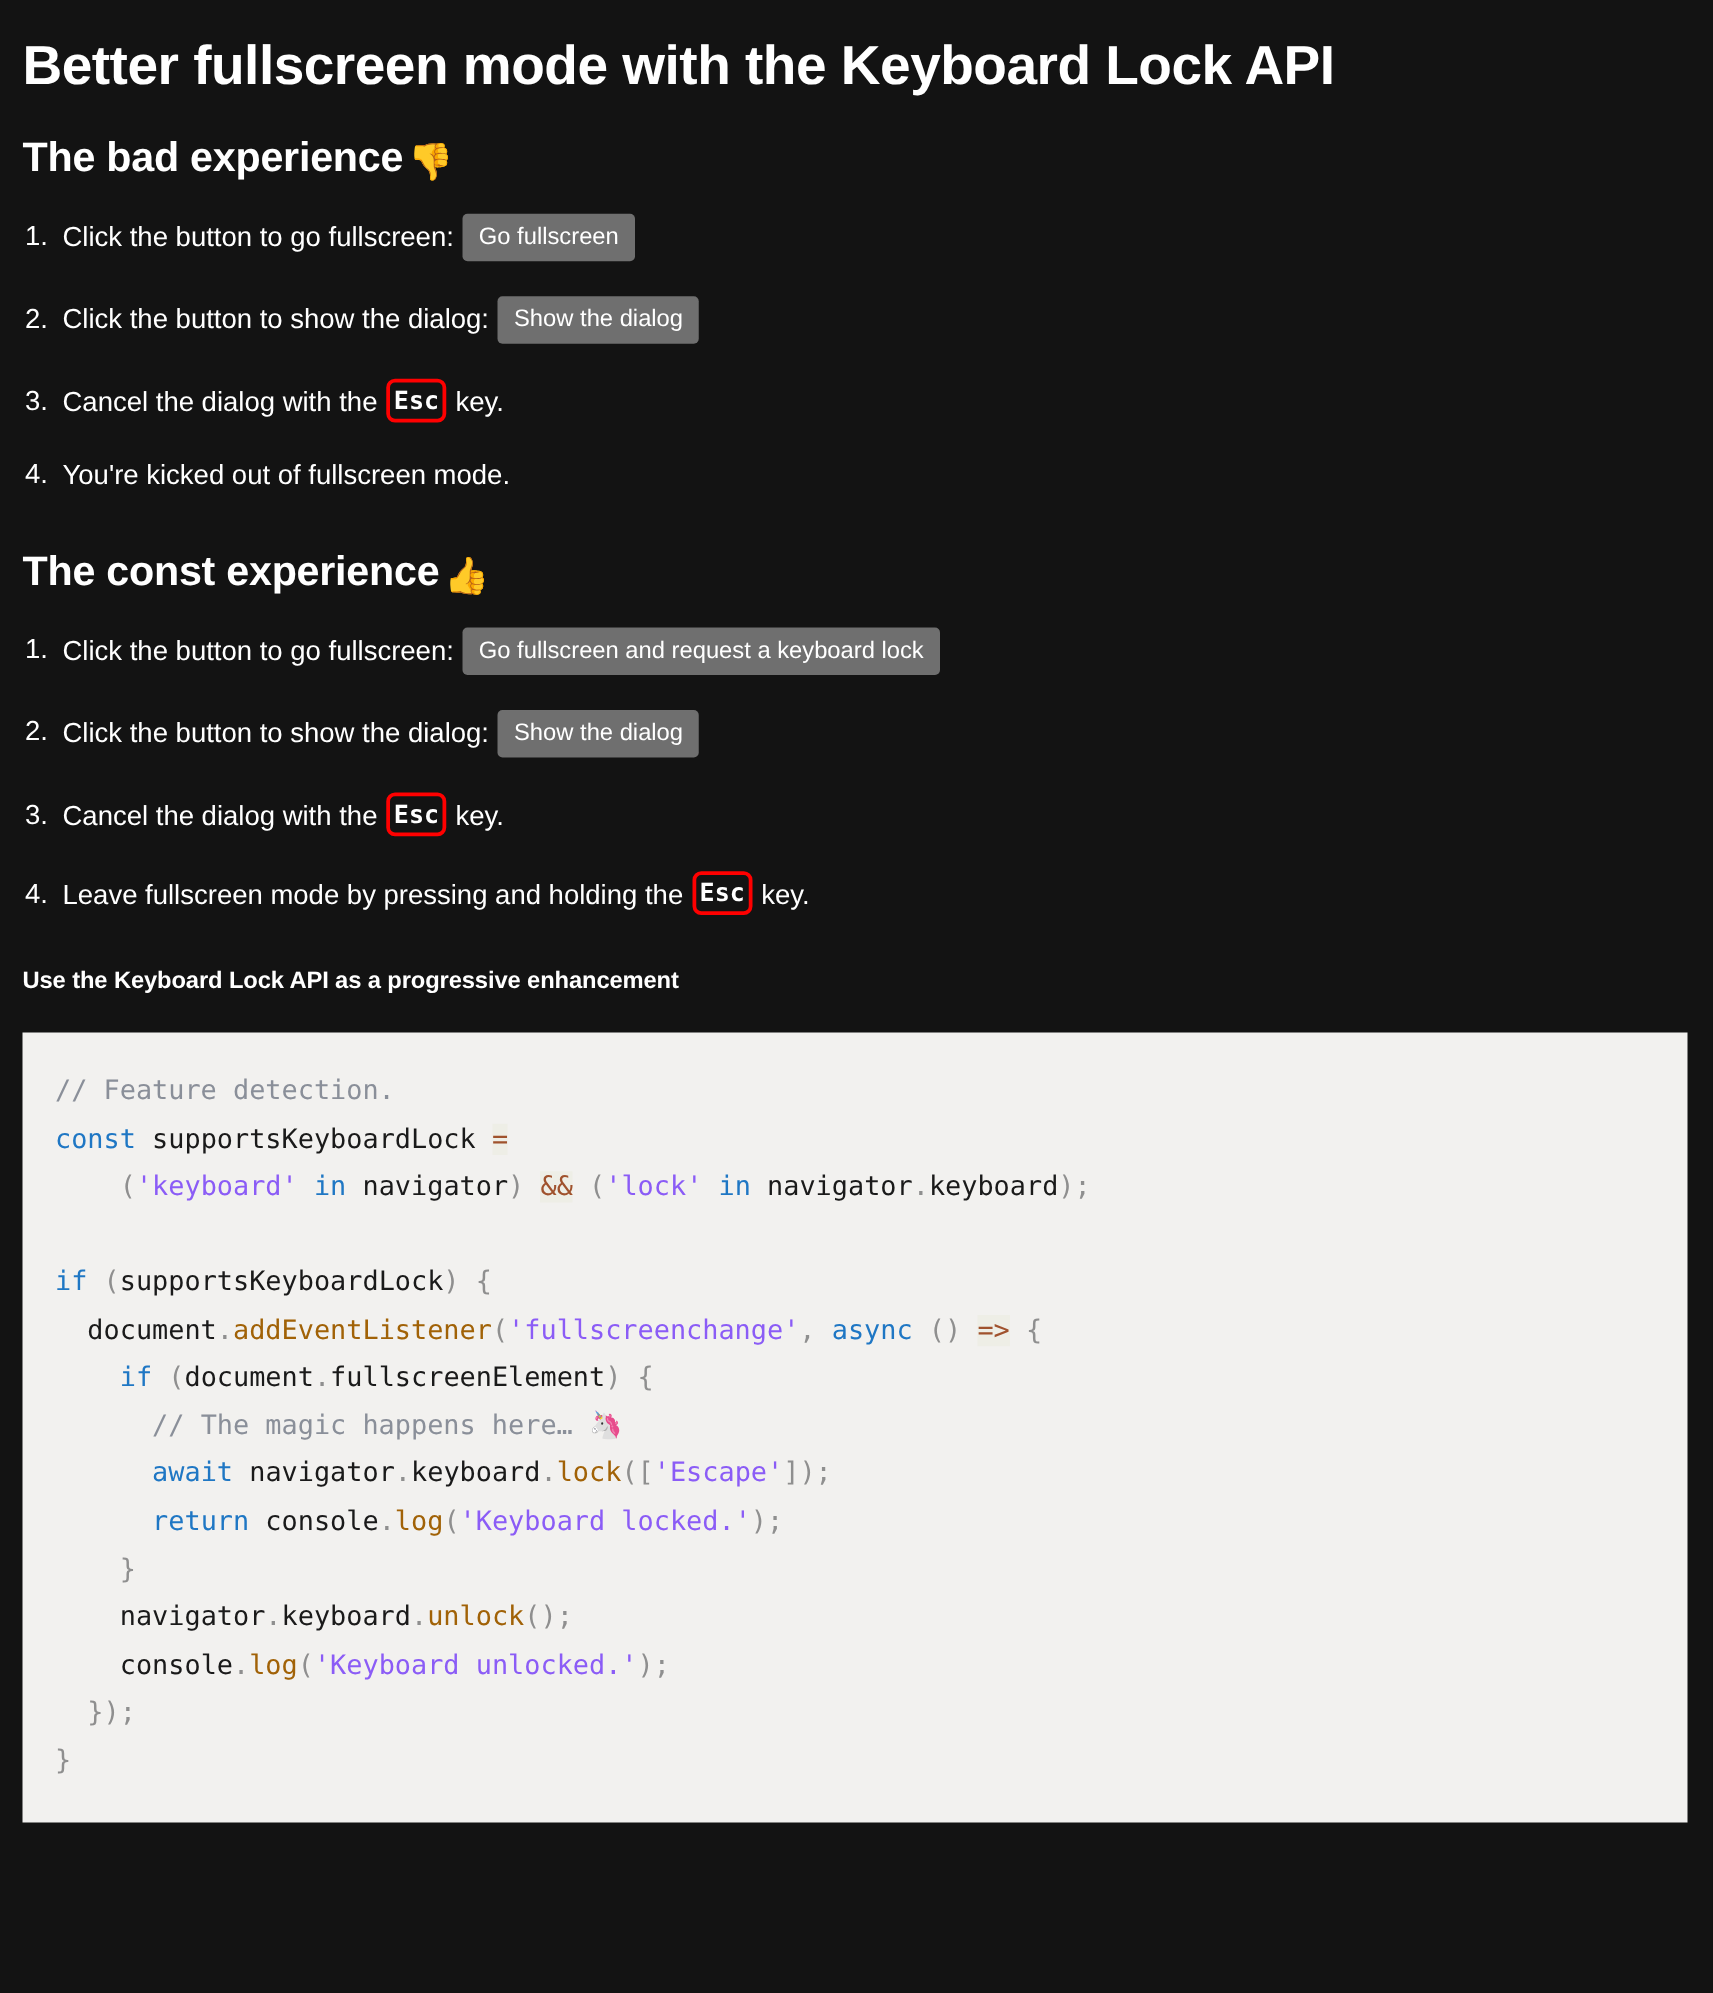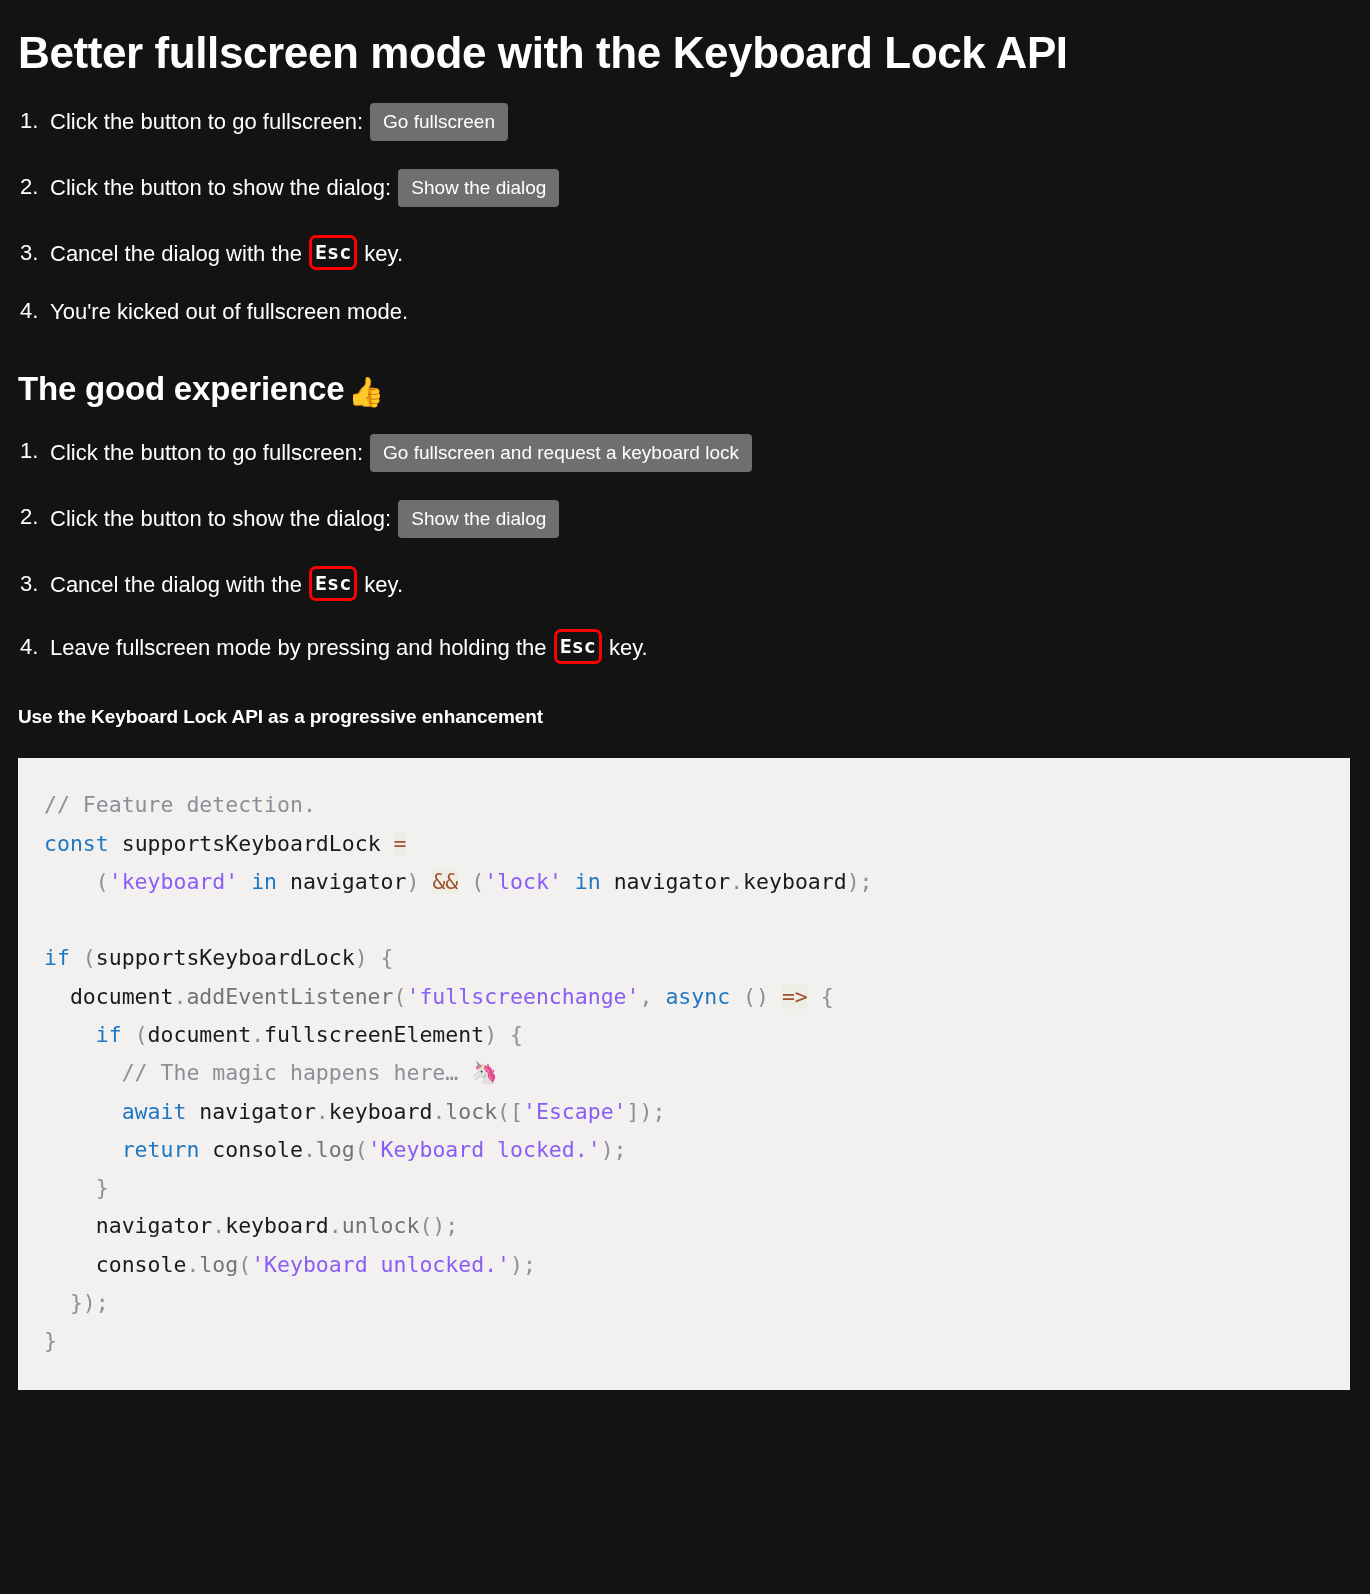--- a/index.html
+++ b/index.html
@@ -135,45 +135,48 @@
     font-family: "DejaVu Sans Mono", "Liberation Mono", monospace;
     font-size: 21.5px;
     line-height: 1.78;
     color: #1a1a1a;
     white-space: pre;
     tab-size: 2;
   }
   .tok-comment { color: #8a8f99; font-style: normal; }
   .tok-keyword { color: #1f77c4; text-align: center; }
   .tok-string  { color: #8b5cf6; text-align: right; }
-  .tok-func    { color: #737373; }
+  .tok-func    { color: #a16207; }
   .tok-punct   { color: #8f8f8f; }
   .tok-plain   { color: #1a1a1a; }
   .tok-op      { color: #a0522d; background: #eeeee6; }
   .emoji-inline { font-family: "DejaVu Sans", sans-serif; }
 
   .spacer-bottom { height: 40px; }
 </style>
 </head>
 <body>
 
 <div class="page">
 
   <h1 class="doc-title">Better fullscreen mode with the Keyboard Lock API</h1>
 
+  <h2 class="section-title">
+    <span>The bad experience</span><span class="emoji">👎</span>
+  </h2>
 
   <ol class="steps">
     <li><span class="step-text">Click the button to go fullscreen:</span><button class="demo-button">Go fullscreen</button></li>
     <li><span class="step-text">Click the button to show the dialog:</span><button class="demo-button">Show the dialog</button></li>
     <li><span class="step-text">Cancel the dialog with the</span> <kbd class="key">Esc</kbd> <span class="step-text">key.</span></li>
     <li><span class="step-text">You're kicked out of fullscreen mode.</span></li>
   </ol>
 
   <h2 class="section-title">
-    <span>The good experience</span><span class="emoji">👍</span>
+    <span>The const experience</span><span class="emoji">👍</span>
   </h2>
 
   <ol class="steps">
     <li><span class="step-text">Click the button to go fullscreen:</span><button class="demo-button">Go fullscreen and request a keyboard lock</button></li>
     <li><span class="step-text">Click the button to show the dialog:</span><button class="demo-button">Show the dialog</button></li>
     <li><span class="step-text">Cancel the dialog with the</span> <kbd class="key">Esc</kbd> <span class="step-text">key.</span></li>
     <li><span class="step-text">Leave fullscreen mode by pressing and holding the</span> <kbd class="key">Esc</kbd> <span class="step-text">key.</span></li>
   </ol>
 
 

